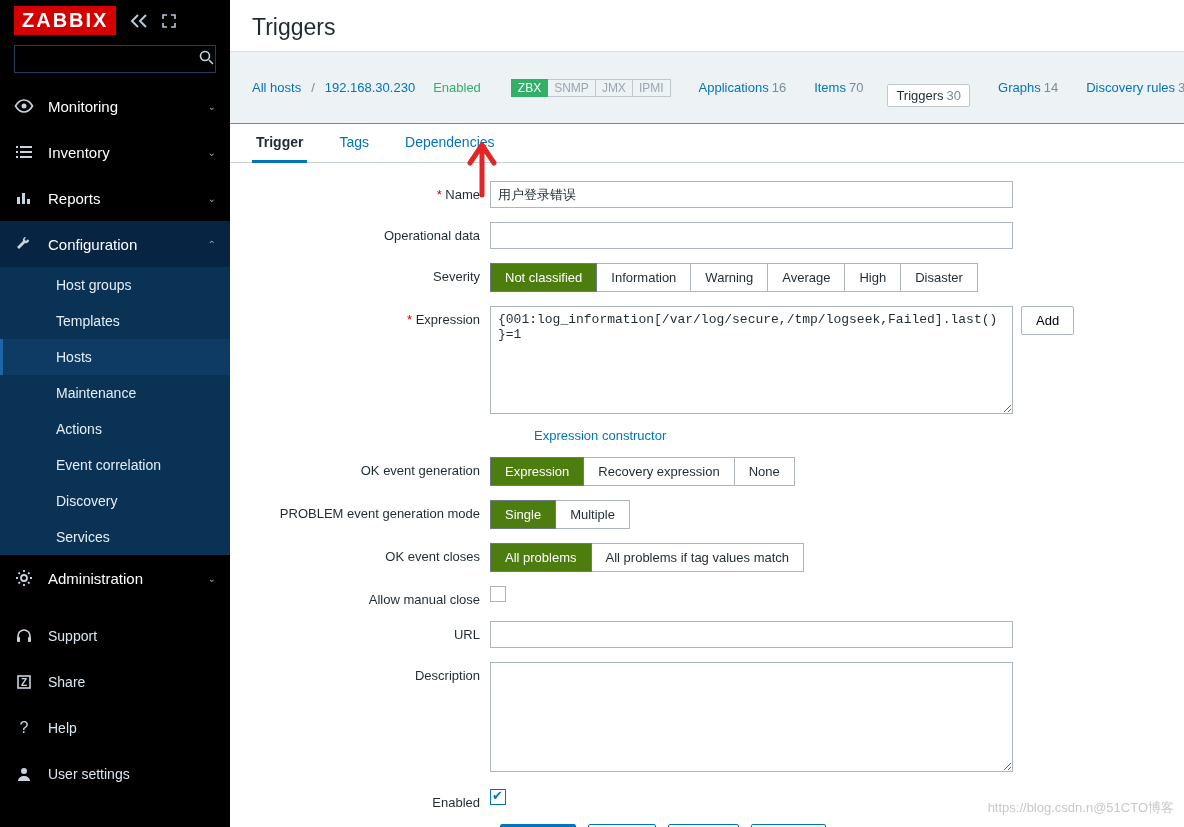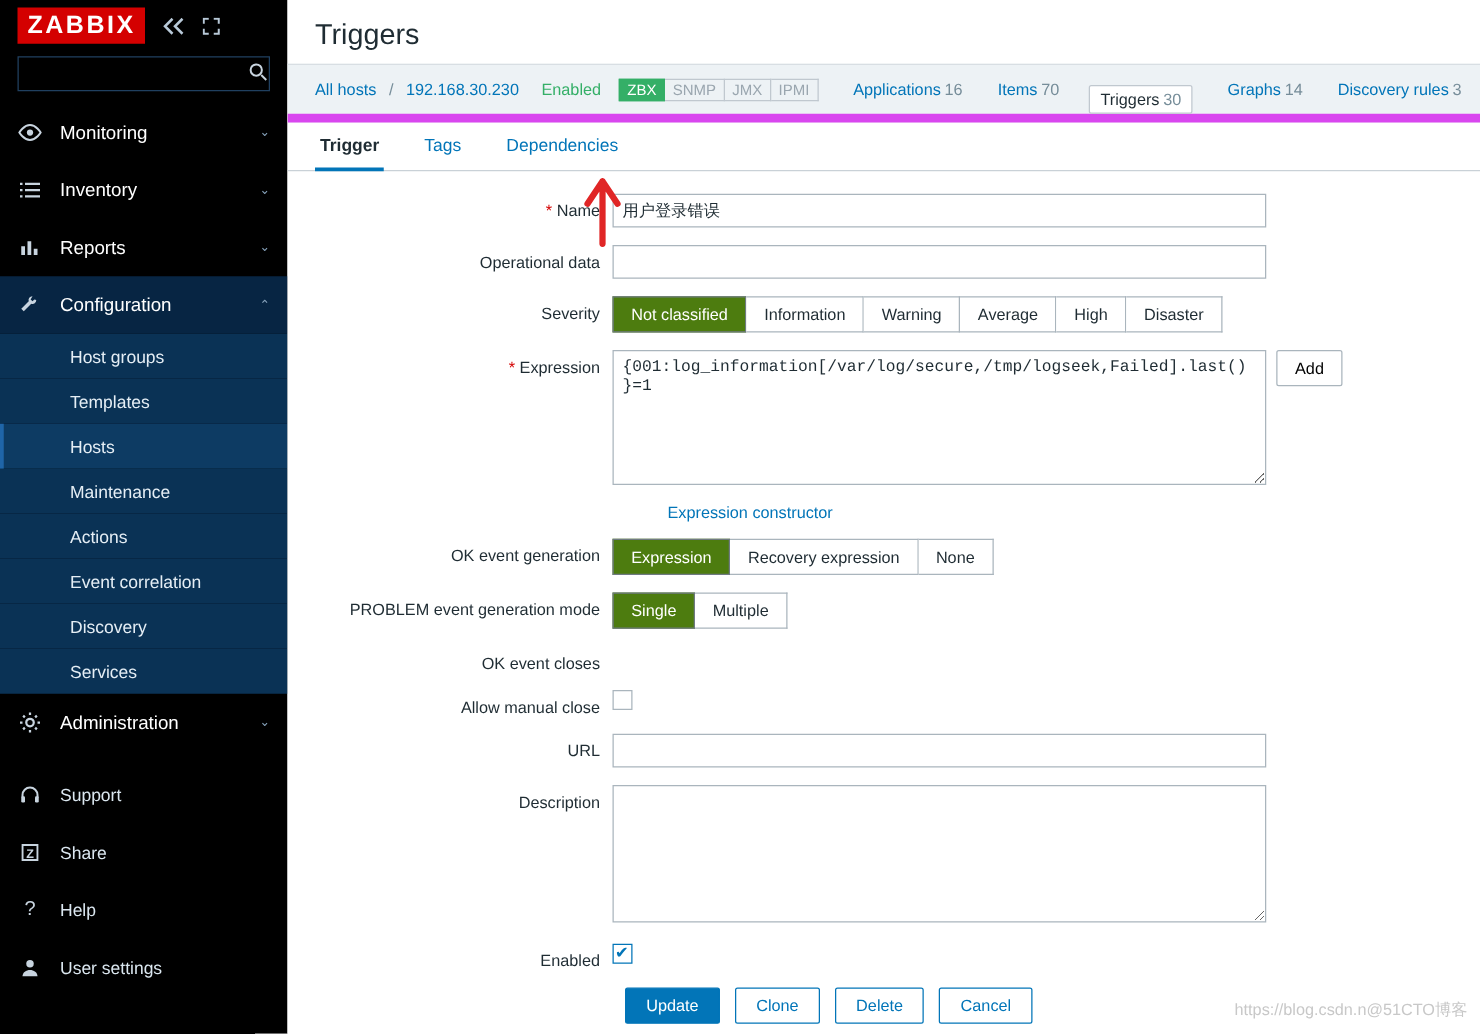--- a/index.html
+++ b/index.html
@@ -21,25 +21,25 @@
 .nav-item .chev { margin-left:auto; font-size:10px; color:#87a3bc; }
 .nav-item.open { background:#072543; }
 .sub-item { display:flex; align-items:center; padding:0 14px 0 56px; height:36px; color:#e5eef5; font-size:14px; cursor:pointer; background:#0a3255; }
 .sub-item.selected { background:#0d3b63; border-left:3px solid #1f65a8; padding-left:53px; }
 .footer { margin-top:12px; }
 .footer .nav-item { height:46px; font-size:14px; color:#dbe7f0; }
 
 
 .main { flex:1; display:flex; flex-direction:column; background:#fff; overflow:hidden; }
 .page-title { font-size:23px; padding:14px 22px 10px; color:#1f2c33; }
-.filter-bar { background:#edf2f5; border-top:1px solid #d8dee3; border-bottom:7px solid #d946ef; padding:0 22px; display:flex; align-items:center; gap:10px; white-space:nowrap; }
+.filter-bar { background:#edf2f5; border-top:1px solid #d8dee3; border-bottom:1px solid #d946ef; padding:16px 22px; display:flex; align-items:center; gap:10px; white-space:nowrap; }
 .crumb { color:#0275b8; cursor:pointer; }
 .crumb-sep { color:#768d99; }
 .enabled-lbl { color:#34af67; font-weight:500; margin-left:8px; }
-.proto-group { display:flex; margin-left:4px;align-items:flex-end; }
+.proto-group { display:flex; margin-left:20px;align-items:flex-end; }
 .proto { border:1px solid #c0c8cf; padding:1px 6px; font-size:12px; color:#9aa6af; }
 .proto:not(:first-child){border-left:none;}
 .proto.on { background:#34af67; color:#fff; border-color:#34af67; }
 .count-link { color:#0275b8; margin-left:18px; cursor:pointer; }
 .count-num { color:#768d99; margin-left:3px; }
 .count-link.active { background:#fff; border:1px solid #c0c8cf; border-radius:2px; padding:3px 8px; margin-left:14px;margin-top:16px; }
 .count-link.active .count-num{color:#768d99;}
 .count-link.active span:first-child{color:#1f2c33;}
 
 .tabs { display:flex; border-bottom:1px solid #c9d1d7; padding:0 22px; }
@@ -272,20 +272,24 @@
       </div>
       <div class="row">
         <div class="lbl">PROBLEM event generation mode</div>
         <div class="ctl btn-grp">
           <div class="seg sel">Single</div>
           <div class="seg">Multiple</div>
         </div>
       </div>
       <div class="row">
         <div class="lbl">OK event closes</div>
+        <div class="ctl btn-grp">
+          <div class="seg sel">All problems</div>
+          <div class="seg">All problems if tag values match</div>
+        </div>
       </div>
       <div class="row">
         <div class="lbl">Allow manual close</div>
         <div class="ctl"><input type="checkbox" class="chk" style=""></div>
       </div>
       <div class="row">
         <div class="lbl">URL</div>
         <div class="ctl"><input class="txt" style=""></div>
       </div>
       <div class="row">

